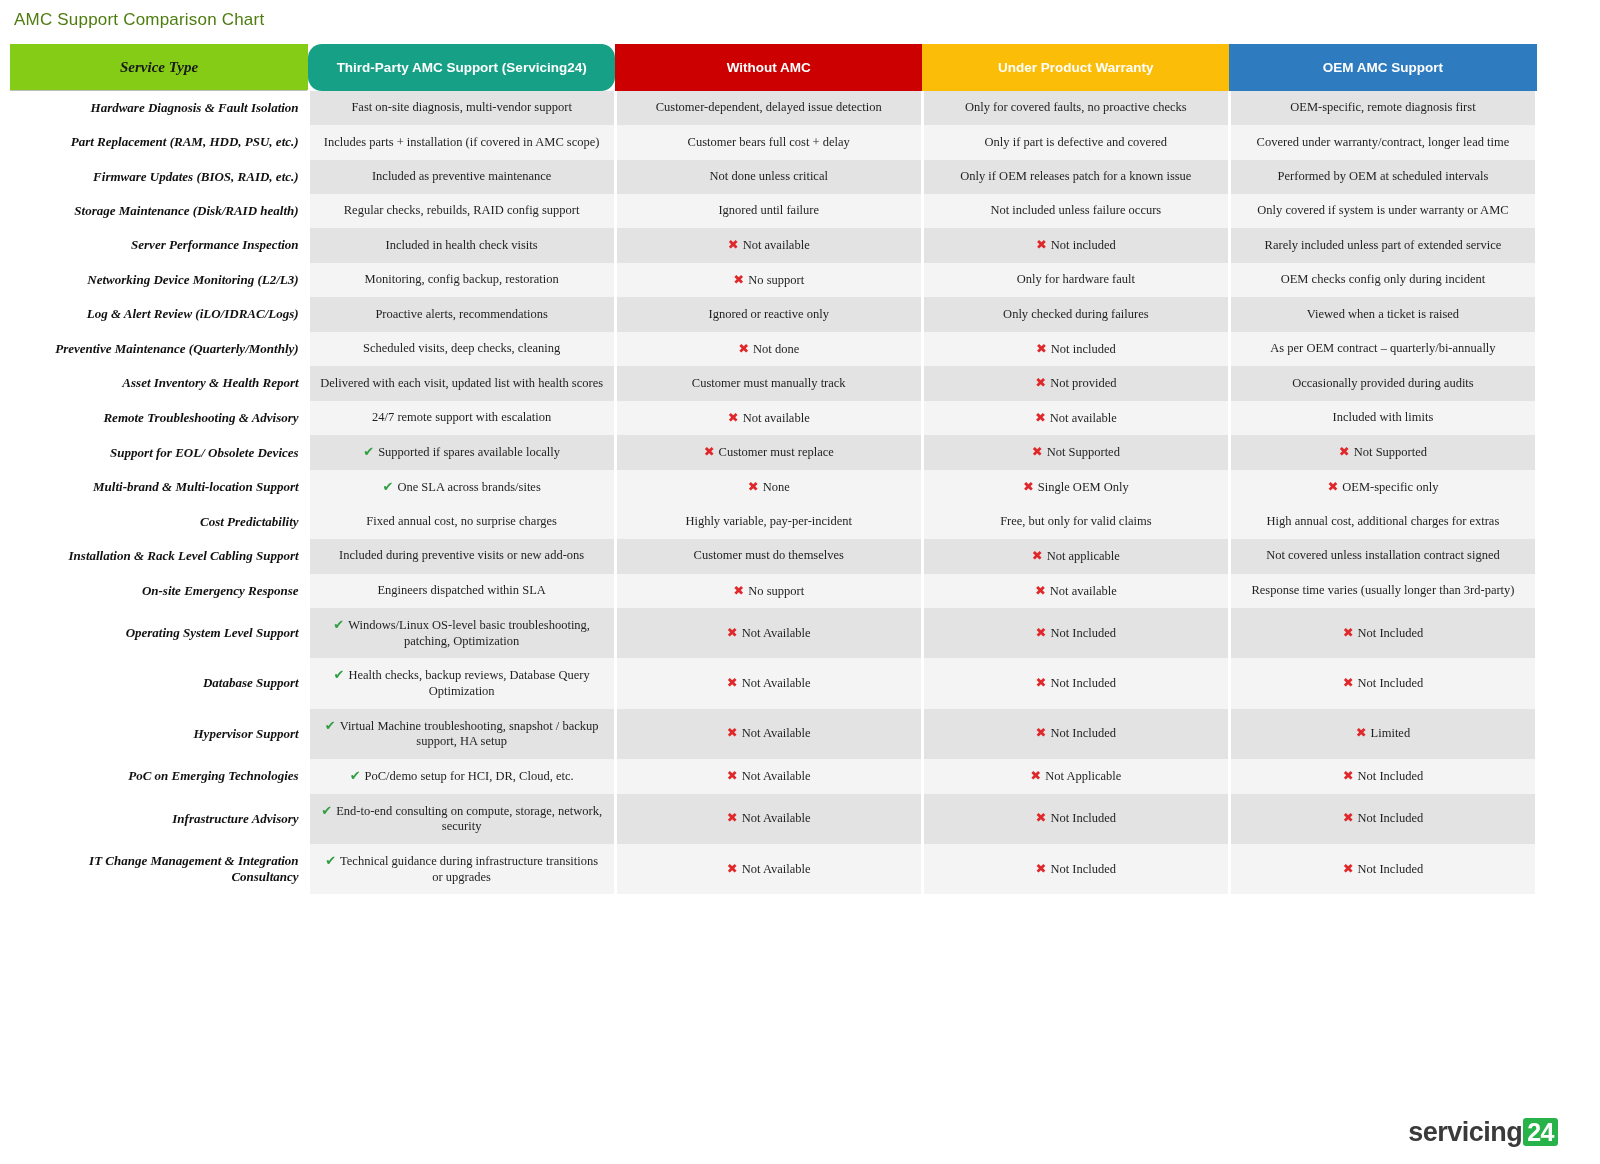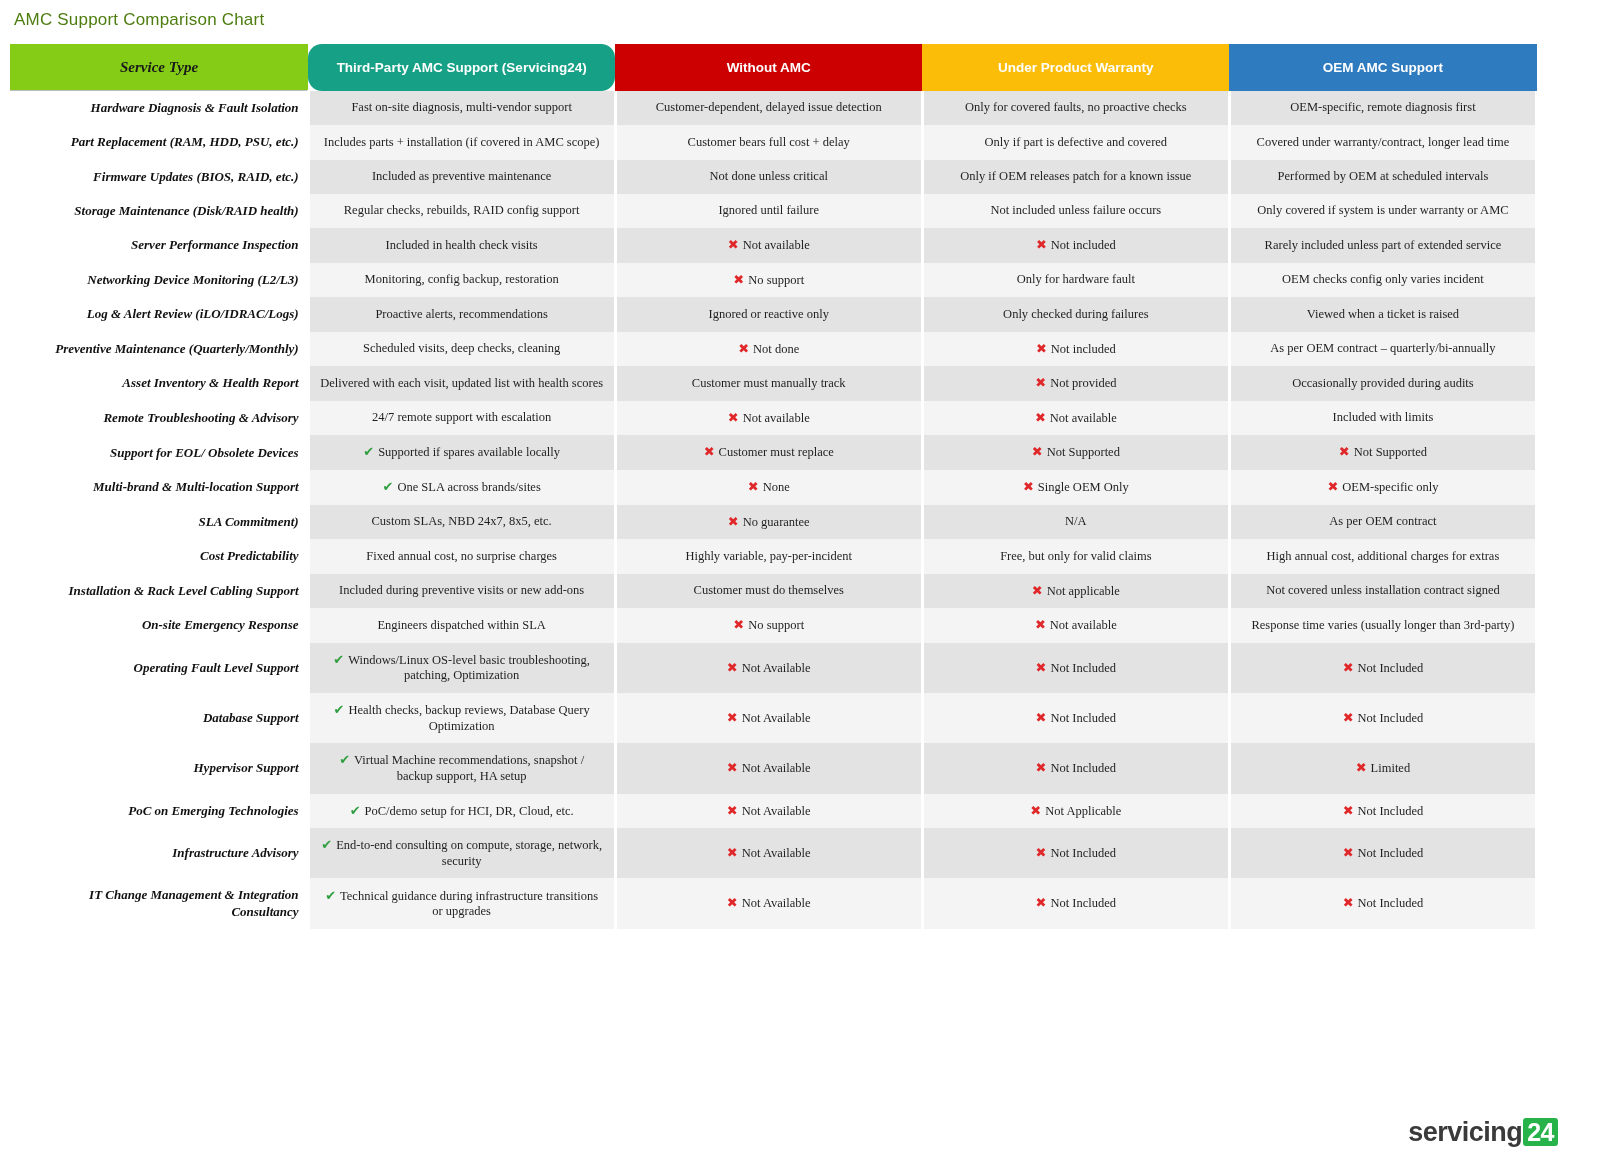--- a/index.html
+++ b/index.html
@@ -170,21 +170,21 @@
         <td><span class="cell-inner"><span>Included in health check visits</span></span></td>
         <td><span class="cell-inner"><span class="mark-x">✖</span><span>Not available</span></span></td>
         <td><span class="cell-inner"><span class="mark-x">✖</span><span>Not included</span></span></td>
         <td><span class="cell-inner"><span>Rarely included unless part of extended service</span></span></td>
       </tr>
       <tr class="even">
         <td class="service-cell">Networking Device Monitoring (L2/L3)</td>
         <td><span class="cell-inner"><span>Monitoring, config backup, restoration</span></span></td>
         <td><span class="cell-inner"><span class="mark-x">✖</span><span>No support</span></span></td>
         <td><span class="cell-inner"><span>Only for hardware fault</span></span></td>
-        <td><span class="cell-inner"><span>OEM checks config only varies incident</span></span></td>
+        <td><span class="cell-inner"><span>OEM checks config only during incident</span></span></td>
       </tr>
       <tr class="odd">
         <td class="service-cell">Log &amp; Alert Review (iLO/IDRAC/Logs)</td>
         <td><span class="cell-inner"><span>Proactive alerts, recommendations</span></span></td>
         <td><span class="cell-inner"><span>Ignored or reactive only</span></span></td>
         <td><span class="cell-inner"><span>Only checked during failures</span></span></td>
         <td><span class="cell-inner"><span>Viewed when a ticket is raised</span></span></td>
       </tr>
       <tr class="even">
         <td class="service-cell">Preventive Maintenance (Quarterly/Monthly)</td>
@@ -214,27 +214,20 @@
         <td><span class="cell-inner"><span class="mark-x">✖</span><span>Not Supported</span></span></td>
         <td><span class="cell-inner"><span class="mark-x">✖</span><span>Not Supported</span></span></td>
       </tr>
       <tr class="even">
         <td class="service-cell">Multi-brand &amp; Multi-location Support</td>
         <td><span class="cell-inner"><span class="mark-check">✔</span><span>One SLA across brands/sites</span></span></td>
         <td><span class="cell-inner"><span class="mark-x">✖</span><span>None</span></span></td>
         <td><span class="cell-inner"><span class="mark-x">✖</span><span>Single OEM Only</span></span></td>
         <td><span class="cell-inner"><span class="mark-x">✖</span><span>OEM-specific only</span></span></td>
       </tr>
-      <tr class="odd">
-        <td class="service-cell">SLA Commitment)</td>
-        <td><span class="cell-inner"><span>Custom SLAs, NBD 24x7, 8x5, etc.</span></span></td>
-        <td><span class="cell-inner"><span class="mark-x">✖</span><span>No guarantee</span></span></td>
-        <td><span class="cell-inner"><span>N/A</span></span></td>
-        <td><span class="cell-inner"><span>As per OEM contract</span></span></td>
-      </tr>
       <tr class="even">
         <td class="service-cell">Cost Predictability</td>
         <td><span class="cell-inner"><span>Fixed annual cost, no surprise charges</span></span></td>
         <td><span class="cell-inner"><span>Highly variable, pay-per-incident</span></span></td>
         <td><span class="cell-inner"><span>Free, but only for valid claims</span></span></td>
         <td><span class="cell-inner"><span>High annual cost, additional charges for extras</span></span></td>
       </tr>
       <tr class="odd">
         <td class="service-cell">Installation &amp; Rack Level Cabling Support</td>
         <td><span class="cell-inner"><span>Included during preventive visits or new add-ons</span></span></td>
@@ -243,36 +236,36 @@
         <td><span class="cell-inner"><span>Not covered unless installation contract signed</span></span></td>
       </tr>
       <tr class="even">
         <td class="service-cell">On-site Emergency Response</td>
         <td><span class="cell-inner"><span>Engineers dispatched within SLA</span></span></td>
         <td><span class="cell-inner"><span class="mark-x">✖</span><span>No support</span></span></td>
         <td><span class="cell-inner"><span class="mark-x">✖</span><span>Not available</span></span></td>
         <td><span class="cell-inner"><span>Response time varies (usually longer than 3rd-party)</span></span></td>
       </tr>
       <tr class="odd">
-        <td class="service-cell">Operating Fault Level Support</td>
+        <td class="service-cell">Operating System Level Support</td>
         <td><span class="cell-inner"><span class="mark-check">✔</span><span>Windows/Linux OS-level basic troubleshooting, patching, Optimization</span></span></td>
         <td><span class="cell-inner"><span class="mark-x">✖</span><span>Not Available</span></span></td>
         <td><span class="cell-inner"><span class="mark-x">✖</span><span>Not Included</span></span></td>
         <td><span class="cell-inner"><span class="mark-x">✖</span><span>Not Included</span></span></td>
       </tr>
       <tr class="even">
         <td class="service-cell">Database Support</td>
         <td><span class="cell-inner"><span class="mark-check">✔</span><span>Health checks, backup reviews, Database Query Optimization</span></span></td>
         <td><span class="cell-inner"><span class="mark-x">✖</span><span>Not Available</span></span></td>
         <td><span class="cell-inner"><span class="mark-x">✖</span><span>Not Included</span></span></td>
         <td><span class="cell-inner"><span class="mark-x">✖</span><span>Not Included</span></span></td>
       </tr>
       <tr class="odd">
         <td class="service-cell">Hypervisor Support</td>
-        <td><span class="cell-inner"><span class="mark-check">✔</span><span>Virtual Machine recommendations, snapshot / backup support, HA setup</span></span></td>
+        <td><span class="cell-inner"><span class="mark-check">✔</span><span>Virtual Machine troubleshooting, snapshot / backup support, HA setup</span></span></td>
         <td><span class="cell-inner"><span class="mark-x">✖</span><span>Not Available</span></span></td>
         <td><span class="cell-inner"><span class="mark-x">✖</span><span>Not Included</span></span></td>
         <td><span class="cell-inner"><span class="mark-x">✖</span><span>Limited</span></span></td>
       </tr>
       <tr class="even">
         <td class="service-cell">PoC on Emerging Technologies</td>
         <td><span class="cell-inner"><span class="mark-check">✔</span><span>PoC/demo setup for HCI, DR, Cloud, etc.</span></span></td>
         <td><span class="cell-inner"><span class="mark-x">✖</span><span>Not Available</span></span></td>
         <td><span class="cell-inner"><span class="mark-x">✖</span><span>Not Applicable</span></span></td>
         <td><span class="cell-inner"><span class="mark-x">✖</span><span>Not Included</span></span></td>

